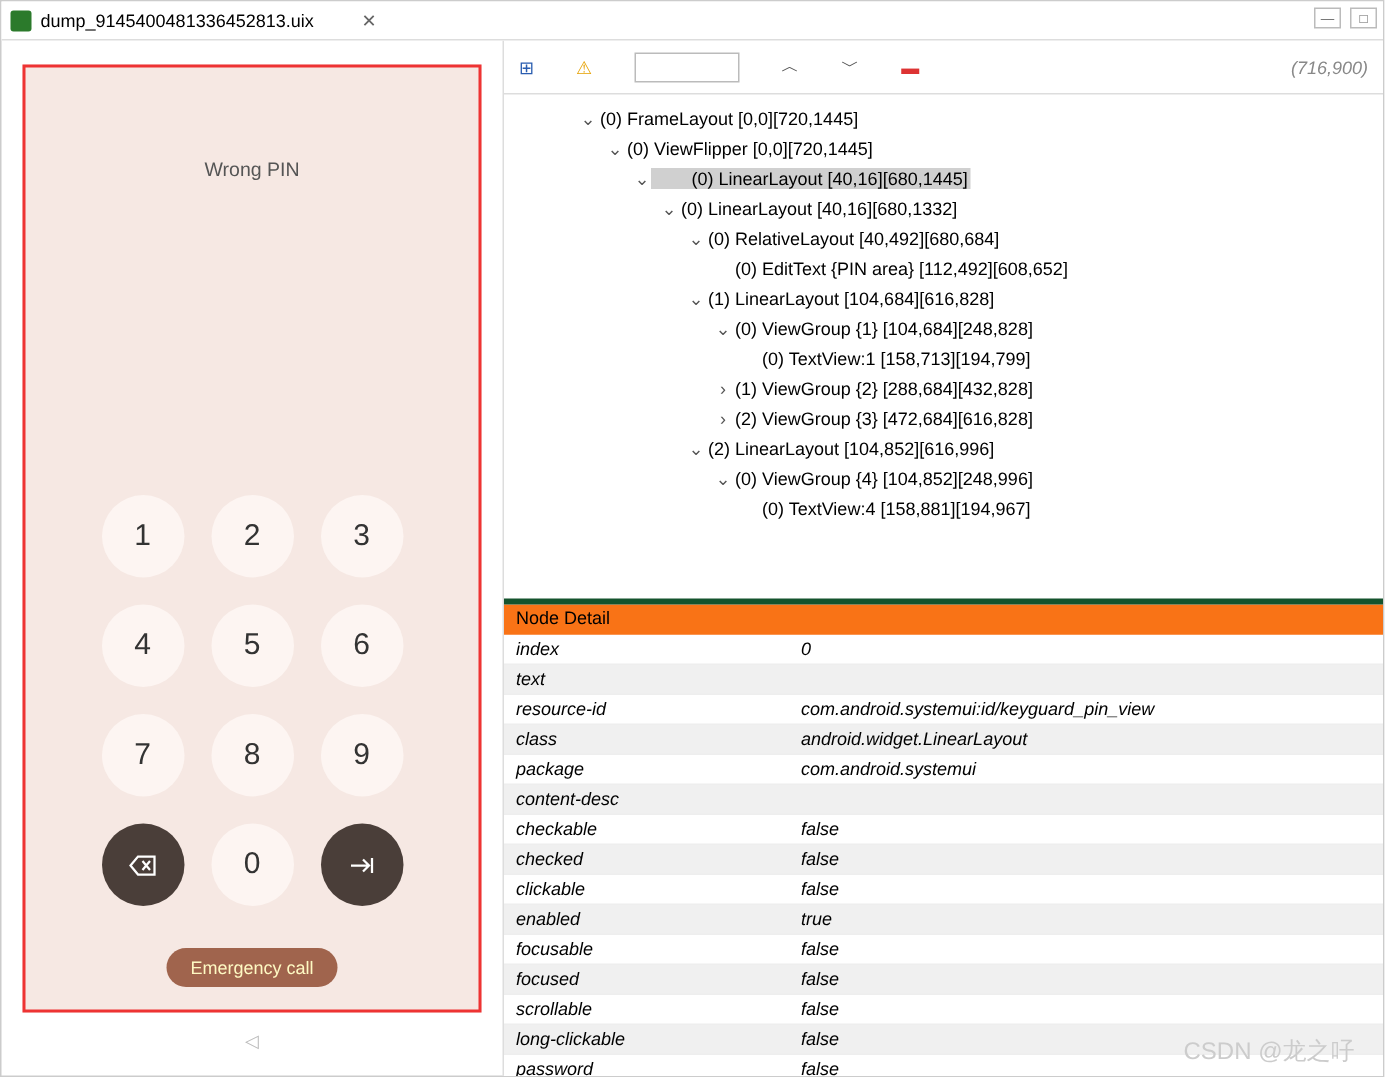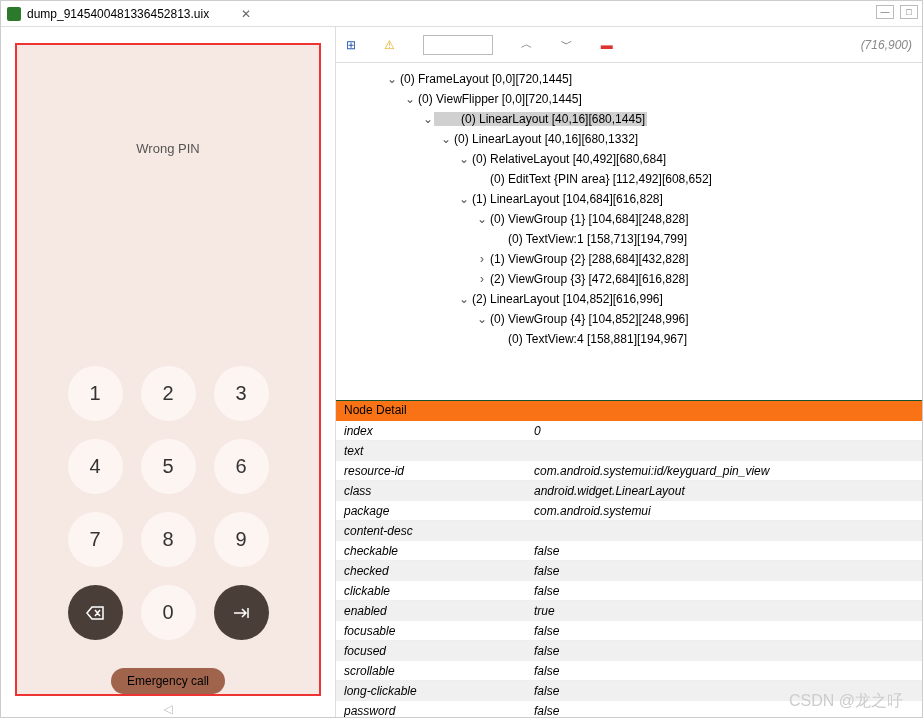--- a/index.html
+++ b/index.html
@@ -7,31 +7,31 @@
 .window { width: 923px; height: 718px; background: #fff; border: 1px solid #ccc; display: flex; flex-direction: column; }
 .titlebar { height: 26px; background: #fff; border-bottom: 1px solid #ddd; display: flex; align-items: center; padding: 0 6px; position: relative; }
 .titlebar .title { display: flex; align-items: center; gap: 6px; }
 .titlebar .title .icon { width: 14px; height: 14px; background: #2b7a2b; border-radius: 2px; display: inline-block; }
 .titlebar .close-x { position: absolute; left: 240px; color: #666; cursor: pointer; }
 .winbtns { position: absolute; right: 4px; top: 4px; display: flex; gap: 6px; }
 .winbtns span { width: 18px; height: 14px; border: 1px solid #bbb; background: #fff; display: inline-flex; align-items: center; justify-content: center; font-size: 9px; color: #666; }
 .body { flex: 1; display: flex; min-height: 0; }
 .left { width: 335px; border-right: 1px solid #ddd; padding: 10px; display: flex; flex-direction: column; }
 .device { flex: 1; border: 2px solid #e33; background: #f6e8e3; margin: 6px 4px; position: relative; display: flex; flex-direction: column; align-items: center; }
-.wrongpin { margin-top: 96px; color: #555; font-size: 13px; }
+.wrongpin { margin-top: 60px; color: #555; font-size: 13px; }
 .keypad { margin-top: 210px; display: grid; grid-template-columns: repeat(3,55px); grid-template-rows: repeat(4,55px); gap: 18px; }
 .key { width: 55px; height: 55px; border-radius: 50%; background: #fdf5f2; display: flex; align-items: center; justify-content: center; font-size: 20px; color: #333; cursor: pointer; }
 .key.dark { background: #4a3e39; color: #fff; }
-.emergency { margin-top: 28px; background: #a0644d; color: #000000; padding: 6px 16px; border-radius: 16px; font-size: 12px; }
+.emergency { margin-top: 28px; background: #a0644d; color: #fef9c3; padding: 6px 16px; border-radius: 16px; font-size: 12px; }
 .navbar { height: 26px; display: flex; justify-content: center; align-items: center; color: #bbb; }
 .right { flex: 1; display: flex; flex-direction: column; min-height: 0; }
 .toolbar { height: 36px; border-bottom: 1px solid #ddd; display: flex; align-items: center; padding: 0 10px; gap: 28px; }
 .toolbar .searchbox { width: 70px; height: 20px; border: 1px solid #bbb; background: #fff; }
 .toolbar .coord { margin-left: auto; color: #888; font-style: italic; }
-.treewrap { flex: 1.1; overflow-y: auto; border-bottom: 1px solid #14532d; padding: 6px 0; position: relative; }
+.treewrap { flex: 1.1; overflow-y: auto; border-bottom: 4px solid #14532d; padding: 6px 0; position: relative; }
 .tree ul { list-style: none; padding-left: 18px; }
 .tree li { white-space: nowrap; line-height: 20px; }
 .tree .tog { display: inline-block; width: 12px; color: #555; cursor: pointer; text-align: center; }
 .tree .node { cursor: pointer; padding: 0 2px; }
 .tree .node.sel { background: #d0d0d0; padding-left: 27px; }
 .detailhdr { height: 20px; border-bottom: 1px solid #f97316; padding: 2px 8px; background: #f97316; }
 .detail { flex: 1; overflow-y: auto; background: #fff; }
 .row { display: flex; border-bottom: 1px solid #eee; min-height: 20px; align-items: center; font-style: italic; }
 .row.alt { background: #f0f0f0; }
 .row .k { width: 190px; padding: 2px 8px; }

